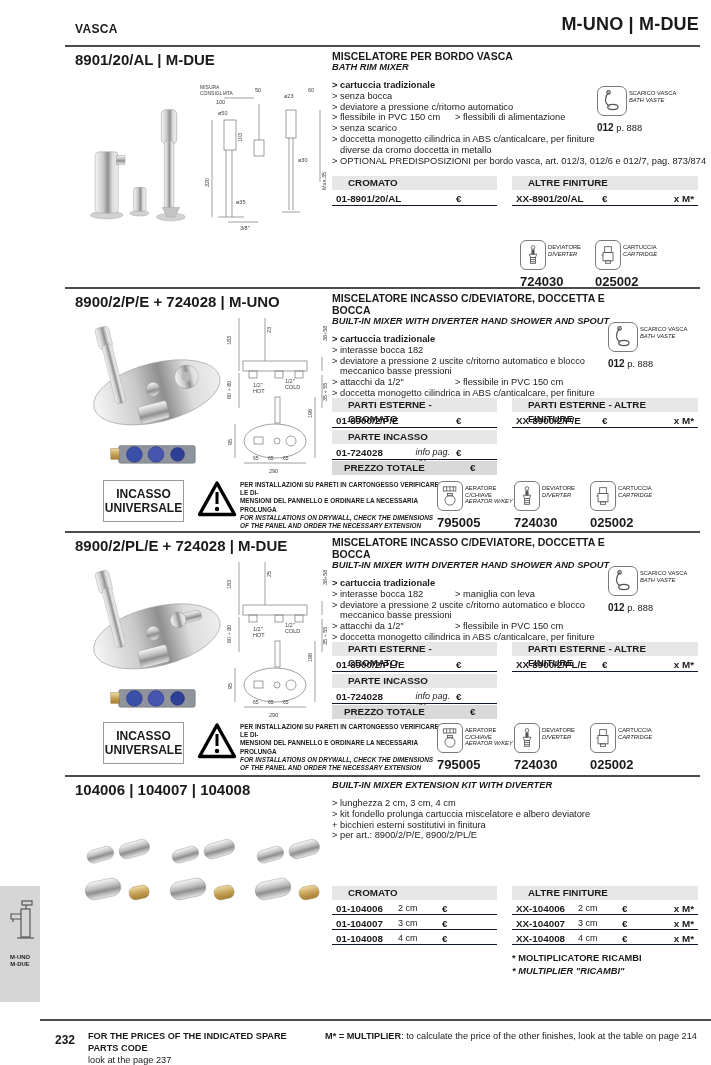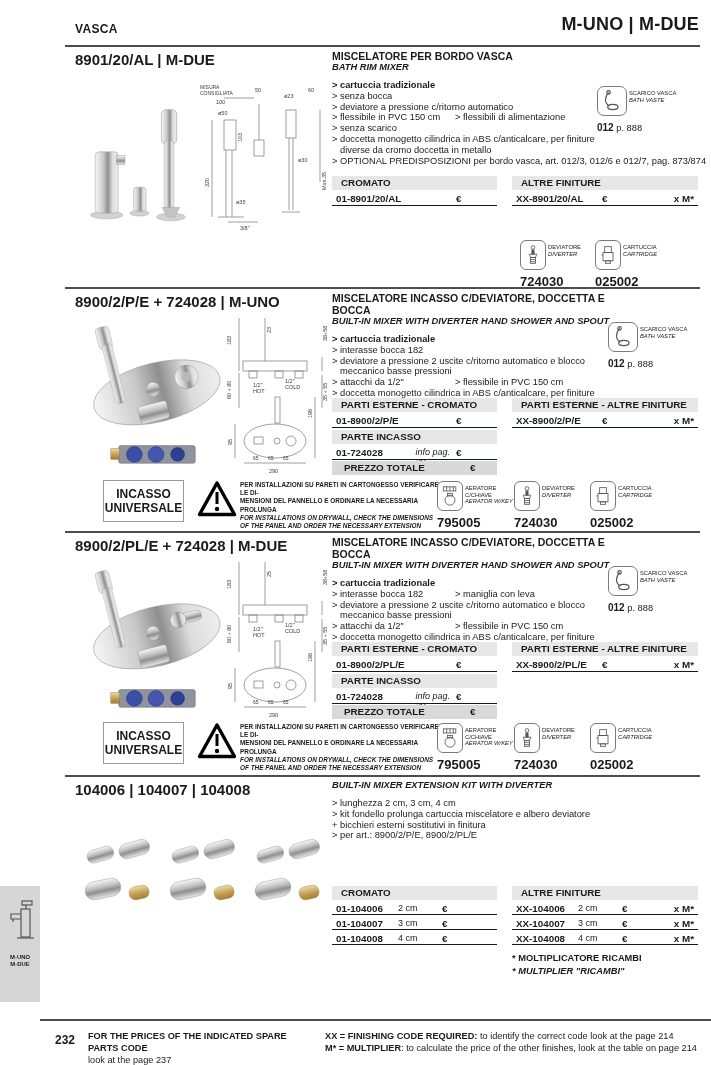--- a/index.html
+++ b/index.html
@@ -13,21 +13,21 @@
   .sec-code{font-size:15px;font-weight:bold;margin:0;}
   .t-it{font-size:10.5px;font-weight:bold;line-height:12px;}
   .t-en{font-size:9.3px;font-weight:bold;font-style:italic;line-height:11px;margin-bottom:7px;}
   .bullets{list-style:none;margin:0;padding:0;font-size:9.3px;line-height:10.8px;width:272px;}
   .bullets li{padding-left:8px;text-indent:-8px;position:relative;margin:0;}
   .bullets .bold-li{font-weight:bold;}
   .bullets .cont{display:block;text-indent:0;}
   .bullets .b-right{position:absolute;left:123px;top:0;text-indent:0;}
   .bullets .nowrap{white-space:nowrap;width:360px;}
   .ptable{position:absolute;font-size:9.8px;}
-  .bar{background:#e7e7e7;font-weight:bold;height:14px;line-height:14px;padding:0 9px;}
+  .bar{background:#e7e7e7;font-weight:bold;height:14px;line-height:14px;padding:0 16px;}
   .prow{display:flex;align-items:flex-start;border-bottom:1px solid #0f172a;
         padding:3px 4px 2px;font-weight:bold;height:16px;}
   .c1{width:86px;}  .c2{width:44px;font-weight:normal;font-style:italic;font-size:9px;}
   .c3{width:40px;}  .c4{margin-left:auto;}
   .totale{display:flex;background:#d9d9d9;font-weight:bold;height:14px;line-height:14px;padding:0 4px;}
   .totale .tl{width:126px;margin-left:8px;}
   .part-icon{position:absolute;width:80px;}
   .pi-row{display:flex;align-items:flex-start;}
   .pi-box{width:26px;height:30px;border:1px solid #7a7a7a;border-radius:6px;
           display:flex;align-items:center;justify-content:center;flex:0 0 auto;background:#fff;}
@@ -745,17 +745,16 @@
     </div>
   </div>
 
   <div class="hrule" style="left:40px;width:671px;top:1019px"></div>
   <div class="abs page-num" style="left:55px;top:1033px">232</div>
   <div class="abs footer-block" style="left:88px;top:1030px;width:230px">
     <div class="l1">FOR THE PRICES OF THE INDICATED SPARE PARTS CODE</div>
     <div>look at the page 237</div>
   </div>
   <div class="abs footer-block" style="left:325px;top:1030px;width:380px">
-    <div><b>XX = FINISHING CODE REQUIRED:</b><span> to identify the correct code look at the page 214</span></div>
     <div><b>M* = MULTIPLIER</b><span>: to calculate the price of the other finishes, look at the table on page 214</span></div>
   </div>
 
 </div>
 
 </body></html>

